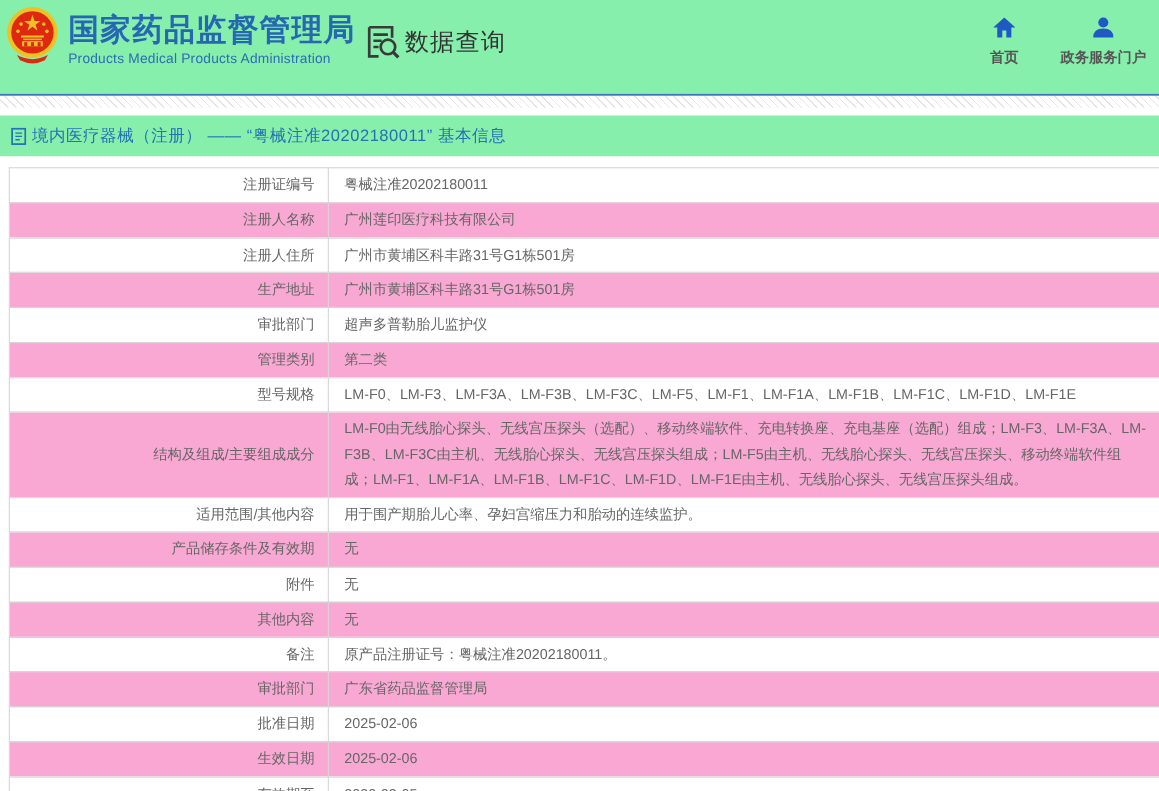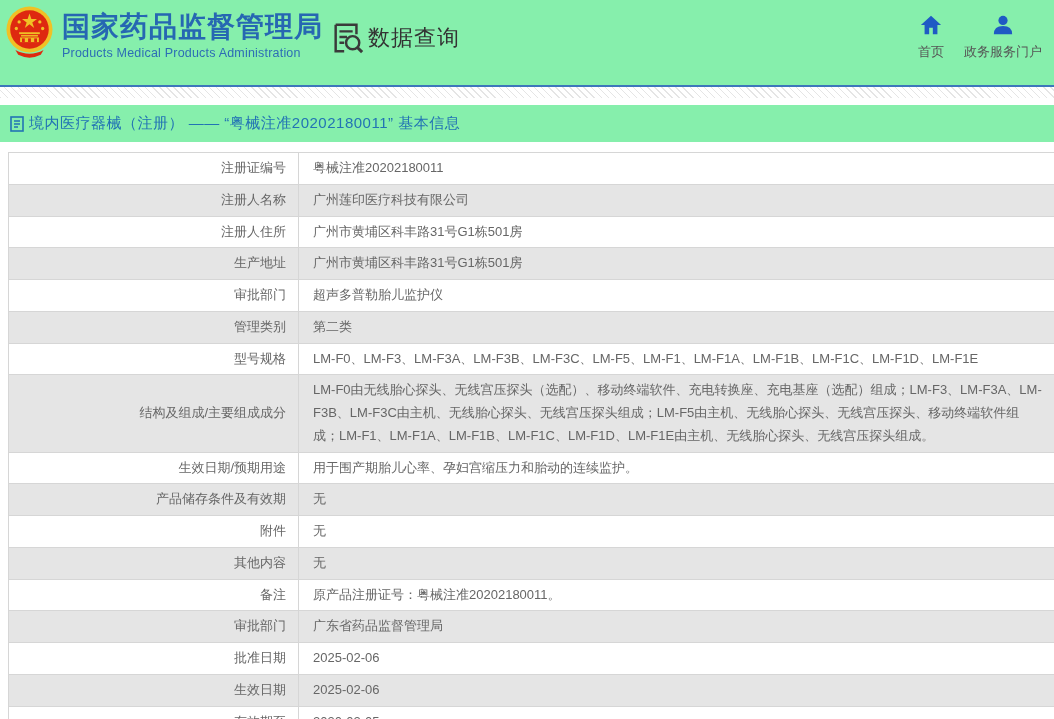--- a/index.html
+++ b/index.html
@@ -8,21 +8,21 @@
 
   
   .header { position:relative; height:85px; background:#86efac; }
   .emblem { position:absolute; left:6px; top:5px; width:47px; height:56px; }
   .brand { position:absolute; left:62px; top:11px; }
   .brand-zh { font-size:28px; font-weight:bold; color:#2667b2; letter-spacing:1px; line-height:1.15; }
   .brand-en { font-size:12.5px; color:#2d6db5; margin-top:3px; letter-spacing:0.2px; }
   .query { position:absolute; left:330px; top:21px; display:flex; align-items:center; cursor:pointer; }
   .query svg { width:34px; height:34px; }
   .query-label { font-size:22px; color:#333; margin-left:4px; letter-spacing:1px; }
-  .top-nav { position:absolute; right:12px; top:14px; display:flex; gap:20px; }
+  .top-nav { position:absolute; right:12px; top:14px; display:flex; gap:38px;font-weight:bold; }
   .top-nav-item { display:flex; flex-direction:column; align-items:center; cursor:pointer; }
   .top-nav-item svg { width:22px; height:22px; }
   .top-nav-label { font-size:13px; color:#555; margin-top:7px; white-space:nowrap; }
 
   .blue-line { height:2px; background:#3d77bb; }
   .hatch-band { height:11px;
     background:repeating-linear-gradient(45deg, rgba(0,0,0,0.10) 0 1px, transparent 1px 5px); }
   .gap { height:7px; background:#fff; }
 
   
@@ -31,21 +31,21 @@
   .breadcrumb-text { font-size:15px; color:#2273b4; letter-spacing:0.5px; }
 
   
   .table-wrap { margin:10px 0 0 8px; }
   table { border-collapse:collapse; width:1046px; table-layout:fixed; }
   td { border:1px solid #d6d6d6; border-right:none; font-size:13px; color:#666;
        height:30px; vertical-align:middle; line-height:1.75; }
   td.label-cell { width:290px; text-align:right; padding:4px 12px 4px 6px;
        border-right:1px solid #d6d6d6; }
   td.value-cell { padding:4px 10px 4px 14px; word-break:break-word; }
-  tr.even td { background:#e5e5e5; }
+  tr.even td { background:#f9a8d4; }
   tr.odd td { background:#fff; }
 </style>
 </head>
 <body>
 
 <div class="header">
   <div class="emblem">
     <svg viewBox="0 0 100 118">
       <circle cx="50" cy="52" r="49" fill="#f0c125"></circle>
       <circle cx="50" cy="52" r="41" fill="#de2910"></circle>
@@ -139,21 +139,21 @@
         </tr>
         <tr class="odd">
           <td class="label-cell">型号规格</td>
           <td class="value-cell">LM-F0、LM-F3、LM-F3A、LM-F3B、LM-F3C、LM-F5、LM-F1、LM-F1A、LM-F1B、LM-F1C、LM-F1D、LM-F1E</td>
         </tr>
         <tr class="even">
           <td class="label-cell">结构及组成/主要组成成分</td>
           <td class="value-cell">LM-F0由无线胎心探头、无线宫压探头（选配）、移动终端软件、充电转换座、充电基座（选配）组成；LM-F3、LM-F3A、LM-F3B、LM-F3C由主机、无线胎心探头、无线宫压探头组成；LM-F5由主机、无线胎心探头、无线宫压探头、移动终端软件组成；LM-F1、LM-F1A、LM-F1B、LM-F1C、LM-F1D、LM-F1E由主机、无线胎心探头、无线宫压探头组成。</td>
         </tr>
         <tr class="odd">
-          <td class="label-cell">生效日期/预期用途</td>
+          <td class="label-cell">适用范围/其他内容</td>
           <td class="value-cell">用于围产期胎儿心率、孕妇宫缩压力和胎动的连续监护。</td>
         </tr>
         <tr class="even">
           <td class="label-cell">产品储存条件及有效期</td>
           <td class="value-cell">无</td>
         </tr>
         <tr class="odd">
           <td class="label-cell">附件</td>
           <td class="value-cell">无</td>
         </tr>

